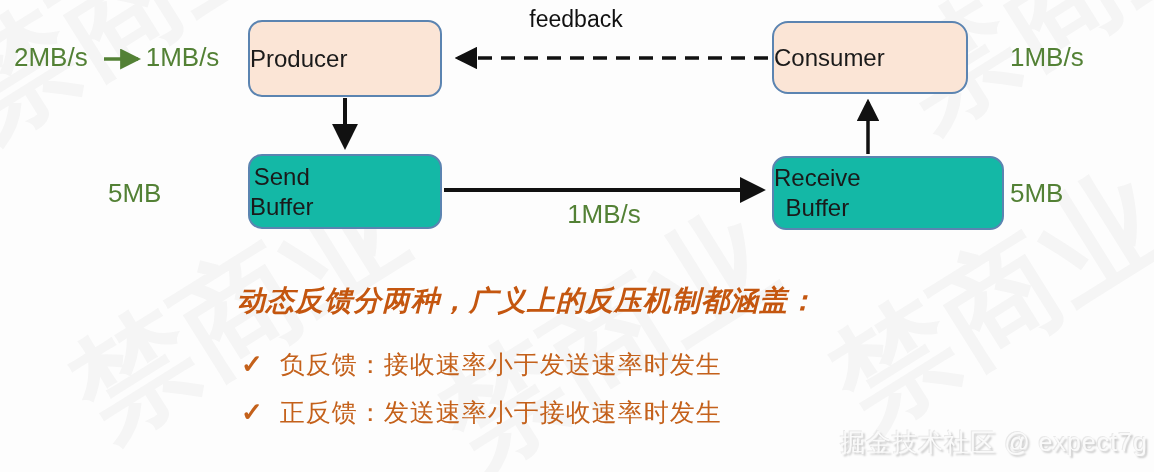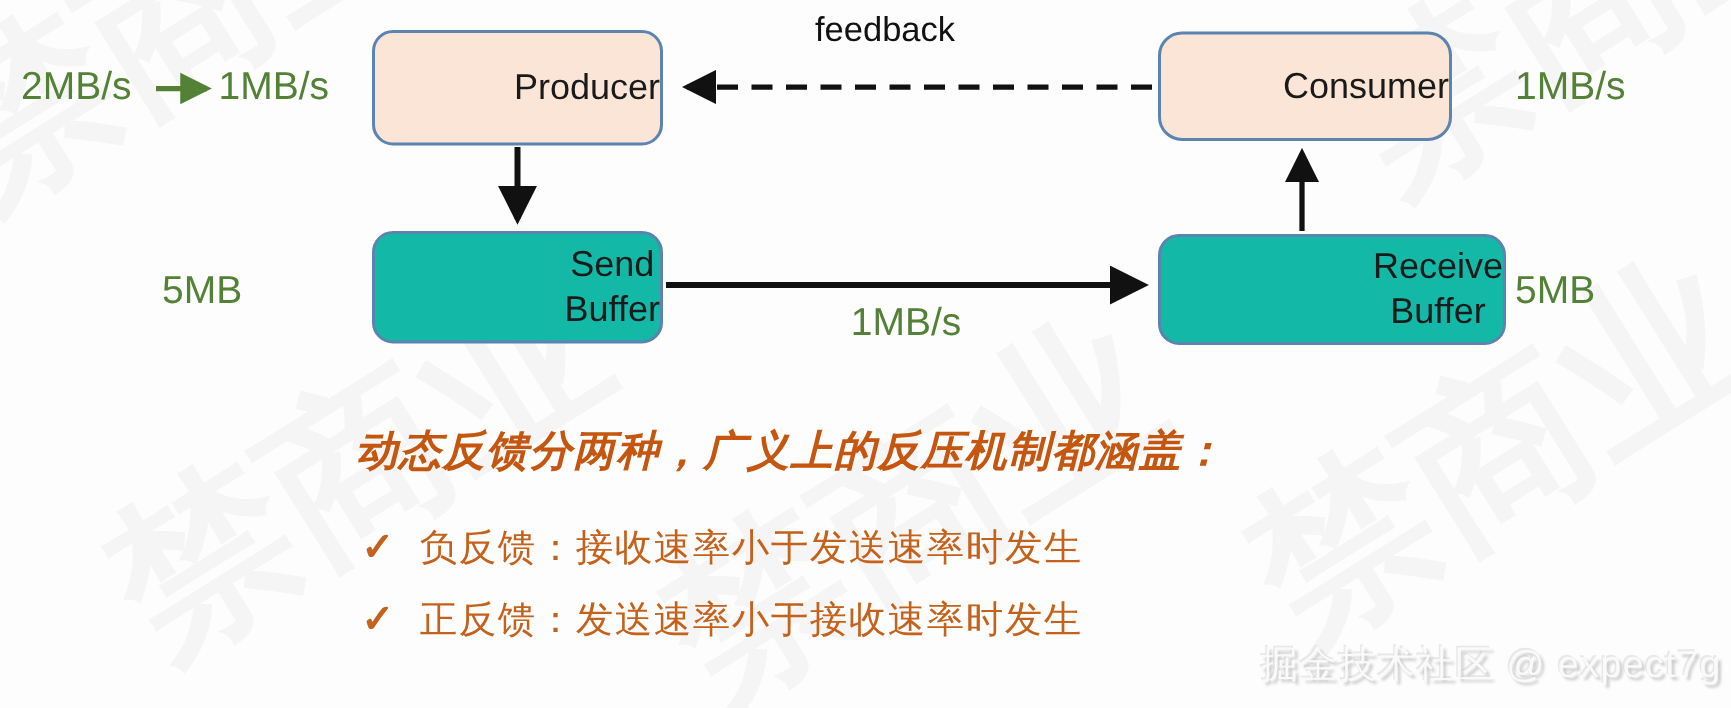--- a/index.html
+++ b/index.html
@@ -9,40 +9,40 @@
   }
   .stage{
     position:relative;
     width:1154px;height:472px;
     background:#fdfdfd;
     overflow:hidden;
   }
   
   .node{
     position:absolute;
-    display:flex;align-items:center;justify-content:flex-end;
+    display:flex;align-items:center;justify-content:flex-start;
     text-align:center;
     border:2px solid #5B84B1;
     border-radius:14px;
     font-size:24px;color:#1a1a1a;
     line-height:1.25;
     box-sizing:border-box;
   }
   .node.peach{background:#FBE5D6;}
   .node.blue{background:#14b8a6;}
   #producer{left:248px;top:20px;width:194px;height:77px;}
   #consumer{left:772px;top:21px;width:196px;height:73px;border-radius:16px;}
   #send-buffer{left:248px;top:154px;width:194px;height:75px;}
   #receive-buffer{left:772px;top:156px;width:232px;height:74px;}
 
   
   .lbl{position:absolute;white-space:nowrap;}
   .black-lbl{color:#111;font-size:23px;}
   .green-lbl{color:#538135;font-size:26px;}
-  #feedback-label{left:590px;top:6px;transform:translateX(-50%);text-align:center;}
+  #feedback-label{left:576px;top:6px;transform:translateX(-50%);text-align:center;}
   #network-transfer-label{left:604px;top:141px;transform:translateX(-50%);}
   #network-rate-label{left:604px;top:199px;transform:translateX(-50%);}
   #left-rates{left:14px;top:42px;display:flex;align-items:center;gap:12px;}
   #consumer-rate{left:1010px;top:42px;}
   #send-buffer-size{left:108px;top:178px;}
   #receive-buffer-size{left:1010px;top:178px;}
 
   
   svg.overlay{position:absolute;left:0;top:0;width:1154px;height:472px;pointer-events:none;}
 

